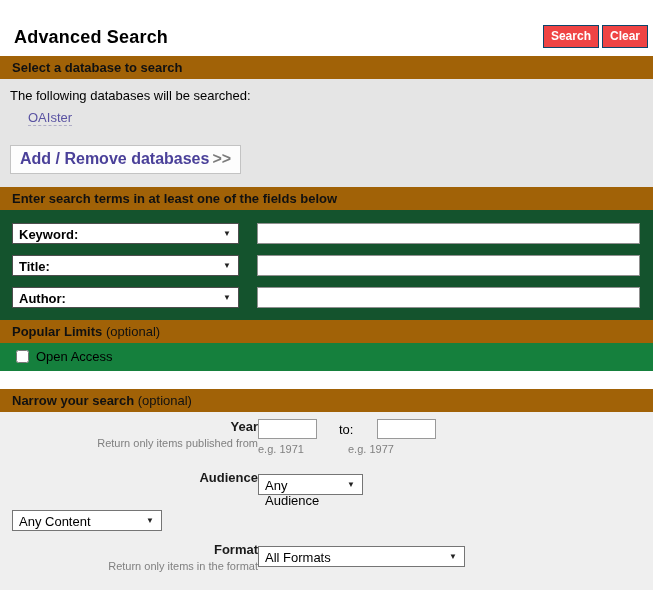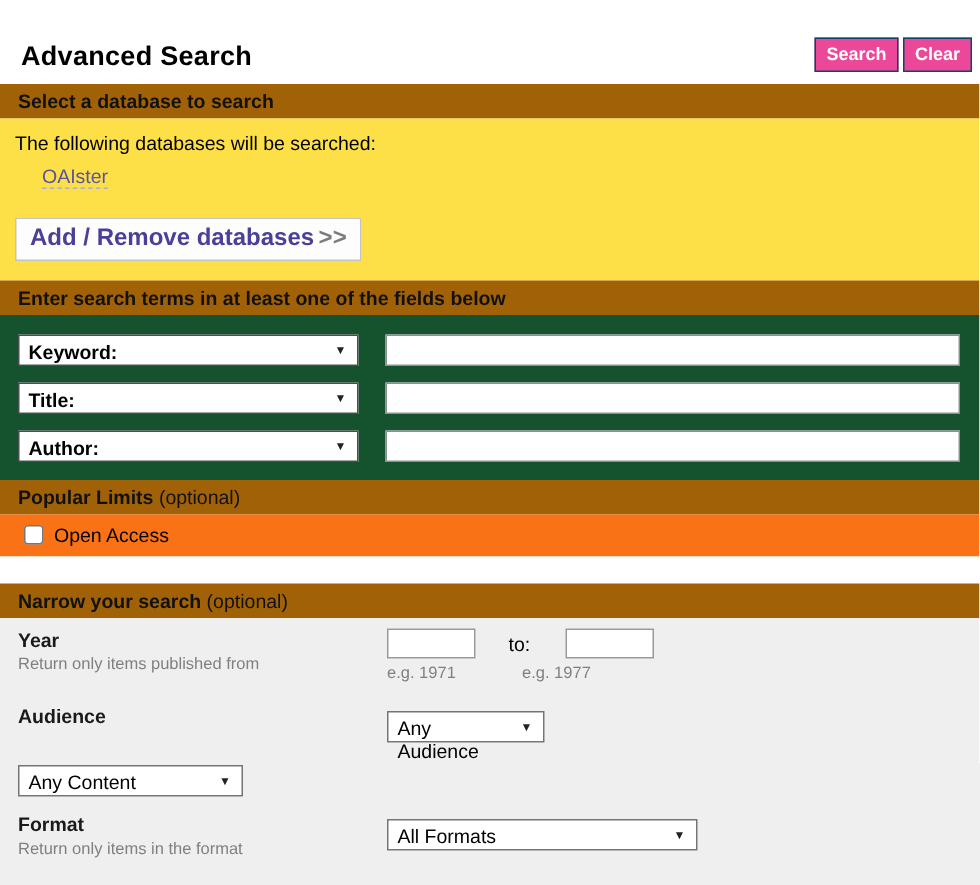--- a/index.html
+++ b/index.html
@@ -10,30 +10,30 @@
     font-size: 13px; color: #000;
     overflow: hidden;
   }
   .header {
     display: flex; justify-content: space-between; align-items: flex-end;
     padding: 25px 5px 8px 14px;
   }
   .page-title { font-size: 18px; font-weight: bold; letter-spacing: 0.2px; }
   .header-buttons { display: flex; gap: 3px; }
   .btn-blue {
-    background: #ec4899; color: #fff; font-weight: bold; font-size: 12px;
+    background: #ef4444; color: #fff; font-weight: bold; font-size: 12px;
     font-family: "Liberation Sans", sans-serif;
     padding: 3px 7px 4px; border: 1px solid #0c466b; cursor: pointer;
   }
   .section-bar {
     background: #a16207; padding: 4px 12px; font-size: 13px;
     font-weight: bold; color: #111;
   }
   .section-bar .optional { font-weight: normal; }
-  .db-body { padding: 9px 12px 13px 10px; background: #fde047; }
+  .db-body { padding: 9px 12px 13px 10px; background: #e5e5e5; }
   .db-intro { margin-bottom: 7px; }
   .db-link {
     display: inline-block; margin-left: 18px; margin-bottom: 3px;
     color: #5952a2; text-decoration: none;
     border-bottom: 1px dashed #b0aec6; cursor: pointer;
   }
   .add-remove-btn {
     display: inline-block; margin-top: 16px; background: #fdfdfd;
     border: 1px solid #c3c3c3; padding: 4px 9px 5px; cursor: pointer;
     font-size: 16px; font-weight: bold; color: #4a4099;
@@ -49,28 +49,28 @@
   .fake-select .caret {
     position: absolute; right: 7px; top: 5px; font-size: 8px; color: #222;
   }
   .field-select { width: 227px; font-weight: bold; }
   .term-input {
     margin-left: 18px; width: 383px; height: 21px;
     border: 1px solid #8f8f8f; padding: 0 5px; font-size: 13px;
     font-family: "Liberation Sans", sans-serif;
   }
   .pl-body {
-    background: #f97316; padding: 6px 12px 7px;
+    background: #15803d; padding: 6px 12px 7px;
     display: flex; align-items: center;
   }
   .pl-body input[type=checkbox] { width: 13px; height: 13px; margin: 0 7px 0 4px; }
   .white-gap { height: 18px; background: #fff; }
   .narrow-body { background: #efefef; padding: 7px 12px 0; height: 211px; overflow: hidden; }
   .narrow-row { display: flex; }
-  .nlabel { width: 246px; }
+  .nlabel { width: 246px; text-align: right; }
   .nlabel .ntitle { font-weight: bold; font-size: 13px; color: #1a1a1a; }
   .nlabel .ncaption { font-size: 11px; color: #808080; margin-top: 3px; }
   .year-inputs { display: flex; align-items: center; gap: 15px; }
   .year-input {
     width: 59px; height: 20px; border: 1px solid #999; padding: 0 4px;
     font-size: 13px; font-family: "Liberation Sans", sans-serif;
   }
   .to-label { margin: 0 9px 0 7px; }
   .year-hints { display: flex; font-size: 11px; color: #808080; margin-top: 4px; }
   .year-hints span:first-child { width: 90px; }

